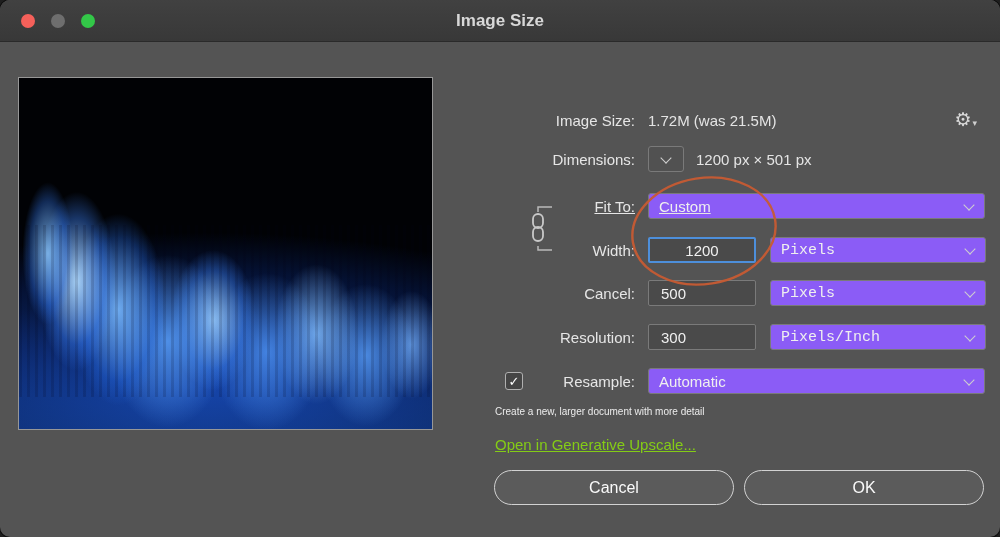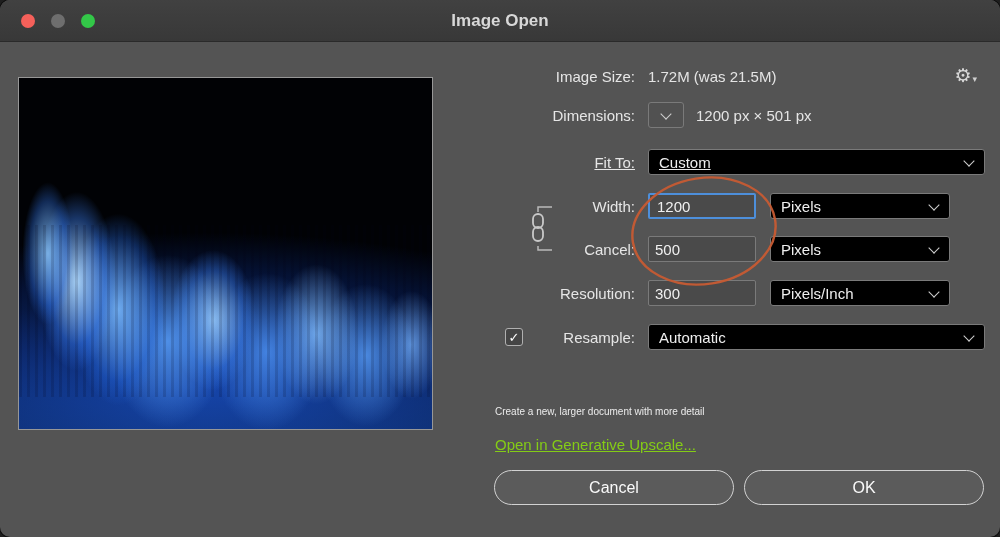--- a/index.html
+++ b/index.html
@@ -58,42 +58,42 @@
   .ice-art::after {
     content: ""; position: absolute; left: 0; right: 0; top: 42%; bottom: 9%;
     background: repeating-linear-gradient(90deg, rgba(0,0,20,.30) 0 3px, transparent 3px 8px);
     opacity: .5;
   }
 
   
   .frow {
     position: absolute; left: 495px; width: 492px; height: 26px;
     display: flex; align-items: center;
-    color: #e6e6e6; font-size: 15px;
+    color: #e6e6e6; font-size: 15px; margin-top: 44px;
   }
   .flabel { width: 140px; flex: none; text-align: right; margin-right: 13px; color: #e6e6e6; }
   .value-text { color: #e4e4e4; }
 
   .input {
     height: 26px; width: 108px;
     background: #4a4a4a; border: 1px solid #7a7a7a; border-radius: 2px;
-    color: #f0f0f0; font-size: 15px; padding: 0 6px;
+    color: #f0f0f0; font-size: 15px; padding: 0 12px;
     font-family: inherit; outline: none;
   }
-  .input.focused { border: 2px solid #4d8fdb; padding: 4px 7px; }
+  .input.focused { border: 2px solid #4d8fdb; padding: 4px 7px; text-align: center; }
 
   .select {
     height: 26px; position: relative;
-    background: #000000; border: 1px solid #7a7a7a; border-radius: 3px;
+    background: #8b5cf6; border: 1px solid #7a7a7a; border-radius: 3px;
     display: flex; align-items: center;
     padding: 0 20px 0 10px;
     color: #efefef; font-size: 15px; cursor: default;
   }
   .select.full { width: 337px; }
-  .select.unit { width: 180px; margin-left: 14px; }
+  .select.unit { width: 216px; margin-left: 14px; font-family: Liberation Mono, monospace; }
   .caret {
     width: 8px; height: 8px;
     border-right: 1.5px solid #cfcfcf; border-bottom: 1.5px solid #cfcfcf;
     transform: rotate(45deg);
   }
   .select .caret { position: absolute; right: 11px; top: 7px; }
 
   .dim-toggle {
     width: 36px; height: 26px; position: relative;
     background: #515151; border: 1px solid #7a7a7a; border-radius: 3px;
@@ -141,21 +141,21 @@
 <body>
 
 <div class="window">
 
   <div class="titlebar">
     <div class="traffic">
       <span class="tl close"></span>
       <span class="tl min"></span>
       <span class="tl zoom"></span>
     </div>
-    <div class="title">Image Open</div>
+    <div class="title">Image Size</div>
   </div>
 
   <div class="preview">
     <div class="ice-art"></div>
   </div>
 
   <div class="frow" style="top:63px;">
     <div class="flabel">Image Size:</div>
     <div class="value-text">1.72M (was 21.5M)</div>
     <div class="gear-btn">

